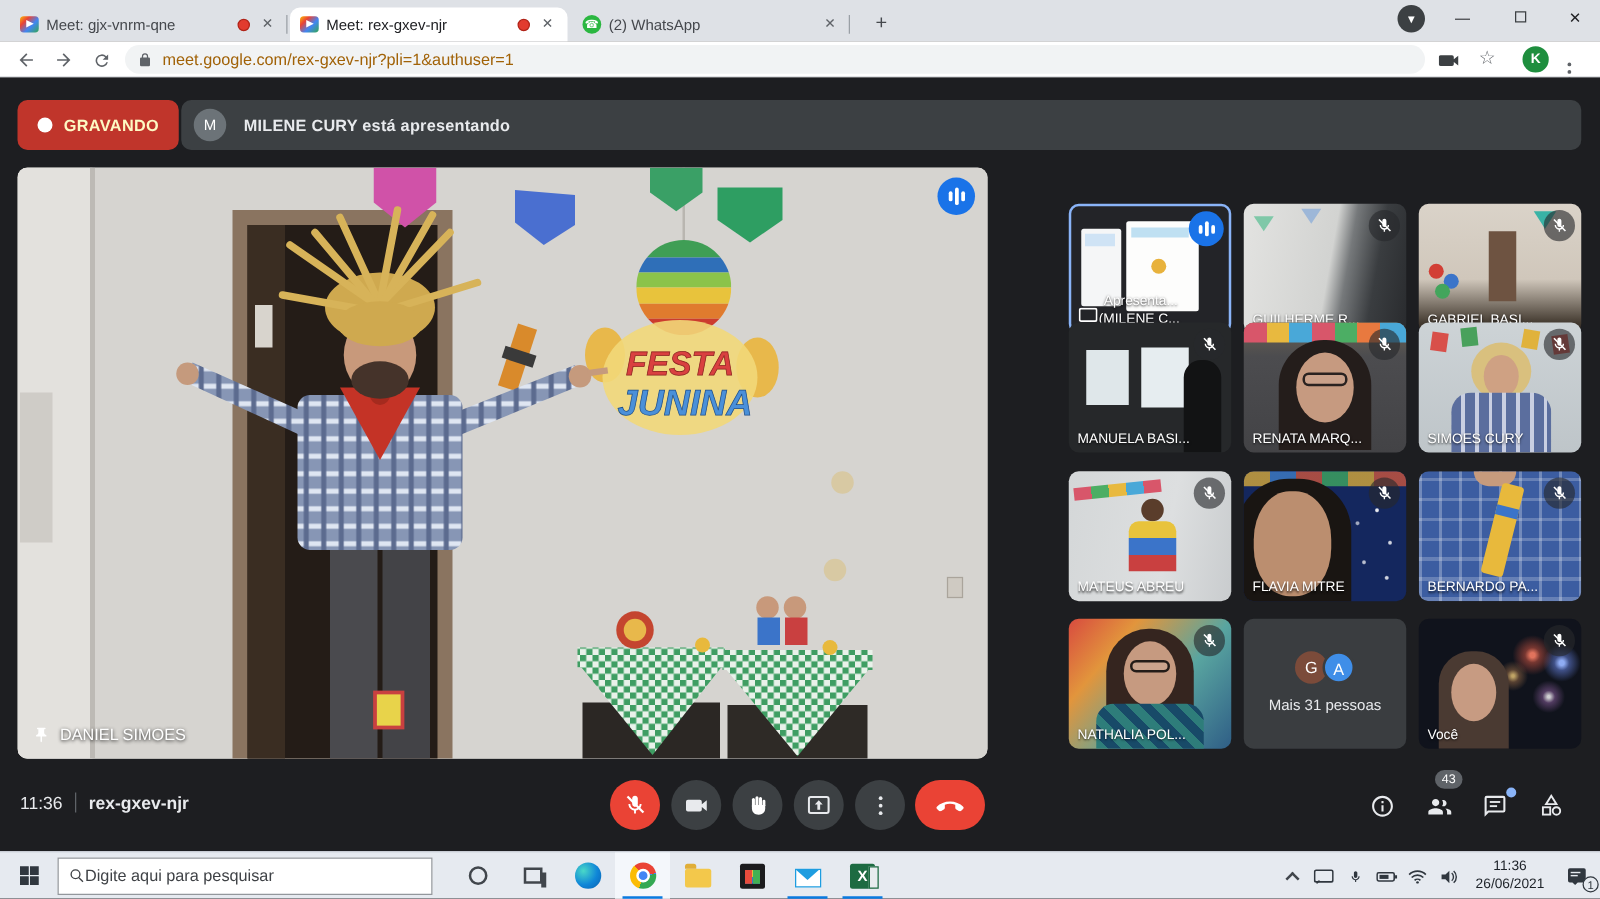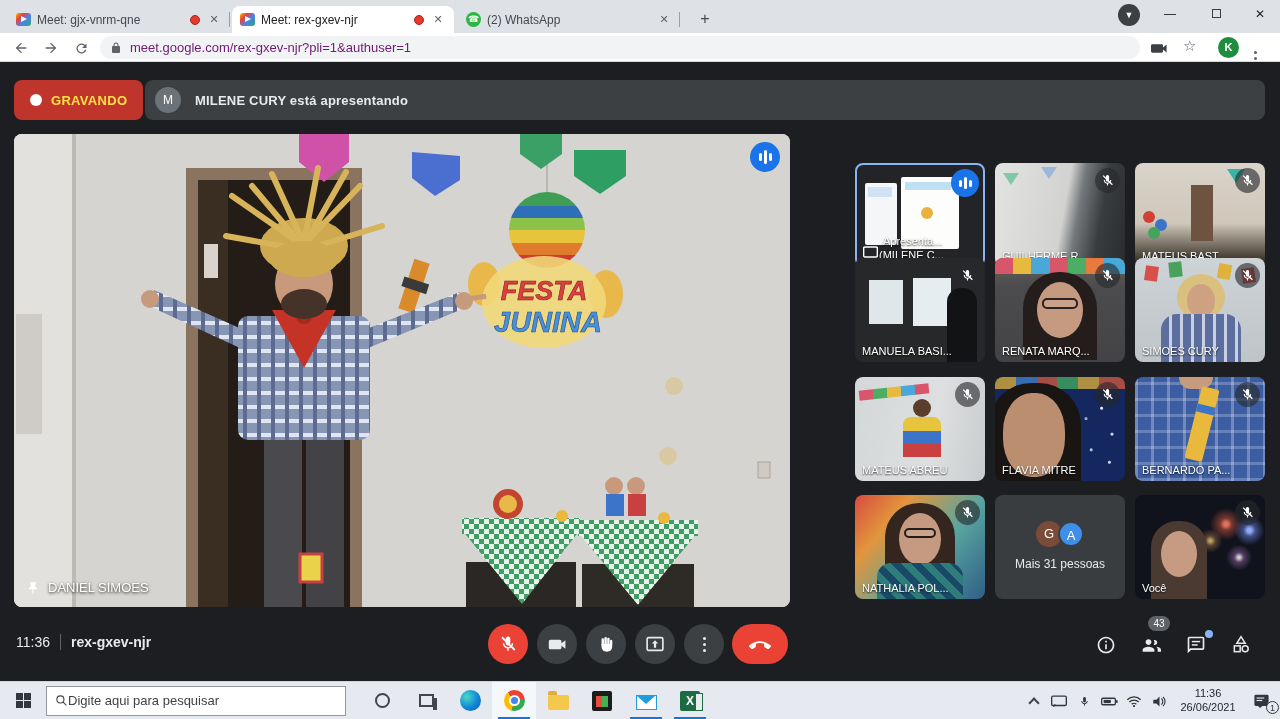--- a/index.html
+++ b/index.html
@@ -27,32 +27,32 @@
   .wctl { position:absolute; top:0; height:28px; width:40px; text-align:center; line-height:28px;
     font-size:12px; color:#202124; }
   .titlebar-circle { position:absolute; left:1118px; top:4px; width:22px; height:22px; border-radius:50%;
     background:#3c4043; color:#fff; font-size:9px; text-align:center; line-height:22px; }
   .restore-box { display:inline-block; width:9px; height:9px; border:1px solid #3c4043; }
 
   .navbar { position:relative; height:29px; background:#fff; border-bottom:1px solid #d5d8dc; }
   .navbtn { position:absolute; top:2px; width:26px; height:26px; display:flex; align-items:center; justify-content:center; }
   .urlbox { position:absolute; left:100px; right:140px; top:3px; height:23px; background:#f1f3f4;
     border-radius:12px; display:flex; align-items:center; padding:0 10px; }
-  .urltext { font-size:13px; color:#701a75; margin-left:8px; }
+  .urltext { font-size:13px; color:#a16207; margin-left:8px; }
   .avatarK { position:absolute; left:1218px; top:4px; width:21px; height:21px; border-radius:50%;
     background:#1e8e3e; color:#fff; font-size:11px; font-weight:bold; text-align:center; line-height:21px; }
   .star { position:absolute; left:1183px; top:4px; font-size:15px; color:#5f6368; }
   .dots3v { display:inline-block; width:3px; height:3px; border-radius:50%; background:#5f6368;
     box-shadow:0 6px 0 #5f6368, 0 -6px 0 #5f6368; }
   .menu3 { position:absolute; left:1254px; top:13px; }
 
   
   .meet { position:relative; height:619px; background:#1d1e21; }
   .recpill { position:absolute; left:14px; top:18px; height:40px; border-radius:8px; background:#c0352b;
-    display:flex; align-items:center; padding:0 16px; color:#fde047; font-weight:bold; font-size:13px; letter-spacing:.3px; }
+    display:flex; align-items:center; padding:0 16px; color:#fef9c3; font-weight:bold; font-size:13px; letter-spacing:.3px; }
   .recpill .dot { width:12px; height:12px; border-radius:50%; background:#fff; margin-right:9px; }
   .presbar { position:absolute; left:145px; right:15px; top:18px; height:40px; border-radius:8px;
     background:#3c4043; display:flex; align-items:center; padding:0 10px; }
   .presavatar { width:26px; height:26px; border-radius:50%; background:#6c7378; color:#fff; font-size:12px;
     text-align:center; line-height:26px; margin-right:14px; }
   .prestext { color:#e8eaed; font-size:13px; font-weight:bold; letter-spacing:.2px; }
 
   .mainvideo { position:absolute; left:14px; top:72px; width:776px; height:473px; border-radius:8px;
     overflow:hidden; background:#d5d3cf; }
   .mainname { position:absolute; left:12px; bottom:12px; display:flex; align-items:center; gap:8px;
@@ -453,21 +453,21 @@
       <span class="b1"></span>
         <span class="b2"></span>
         <span class="b3"></span>
       <span class="fl"></span>
       <div class="mutechip">
         <svg width="13" height="13" viewBox="0 0 24 24">
             <path d="M12 14c1.66 0 3-1.34 3-3V5c0-1.66-1.34-3-3-3S9 3.34 9 5v6c0 1.66 1.34 3 3 3zm5-3c0 2.76-2.24 5-5 5s-5-2.24-5-5H5c0 3.53 2.61 6.43 6 6.92V21h2v-3.08c3.39-.49 6-3.39 6-6.92h-2z" fill="#fff"></path>
             <line x1="4" y1="3" x2="21" y2="20" stroke="#fff" stroke-width="2.4"></line>
           </svg>
       </div>
-      <span class="tname">MATEUS BAST...</span>
+      <span class="tname">GABRIEL BASI...</span>
     </div>
 
     <div class="tile c0 r1 t-manuela">
       <div class="w1"></div>
         <div class="w2"></div>
       <div class="fig"></div>
       <div class="mutechip">
         <svg width="13" height="13" viewBox="0 0 24 24">
             <path d="M12 14c1.66 0 3-1.34 3-3V5c0-1.66-1.34-3-3-3S9 3.34 9 5v6c0 1.66 1.34 3 3 3zm5-3c0 2.76-2.24 5-5 5s-5-2.24-5-5H5c0 3.53 2.61 6.43 6 6.92V21h2v-3.08c3.39-.49 6-3.39 6-6.92h-2z" fill="#fff"></path>
             <line x1="4" y1="3" x2="21" y2="20" stroke="#fff" stroke-width="2.4"></line>

